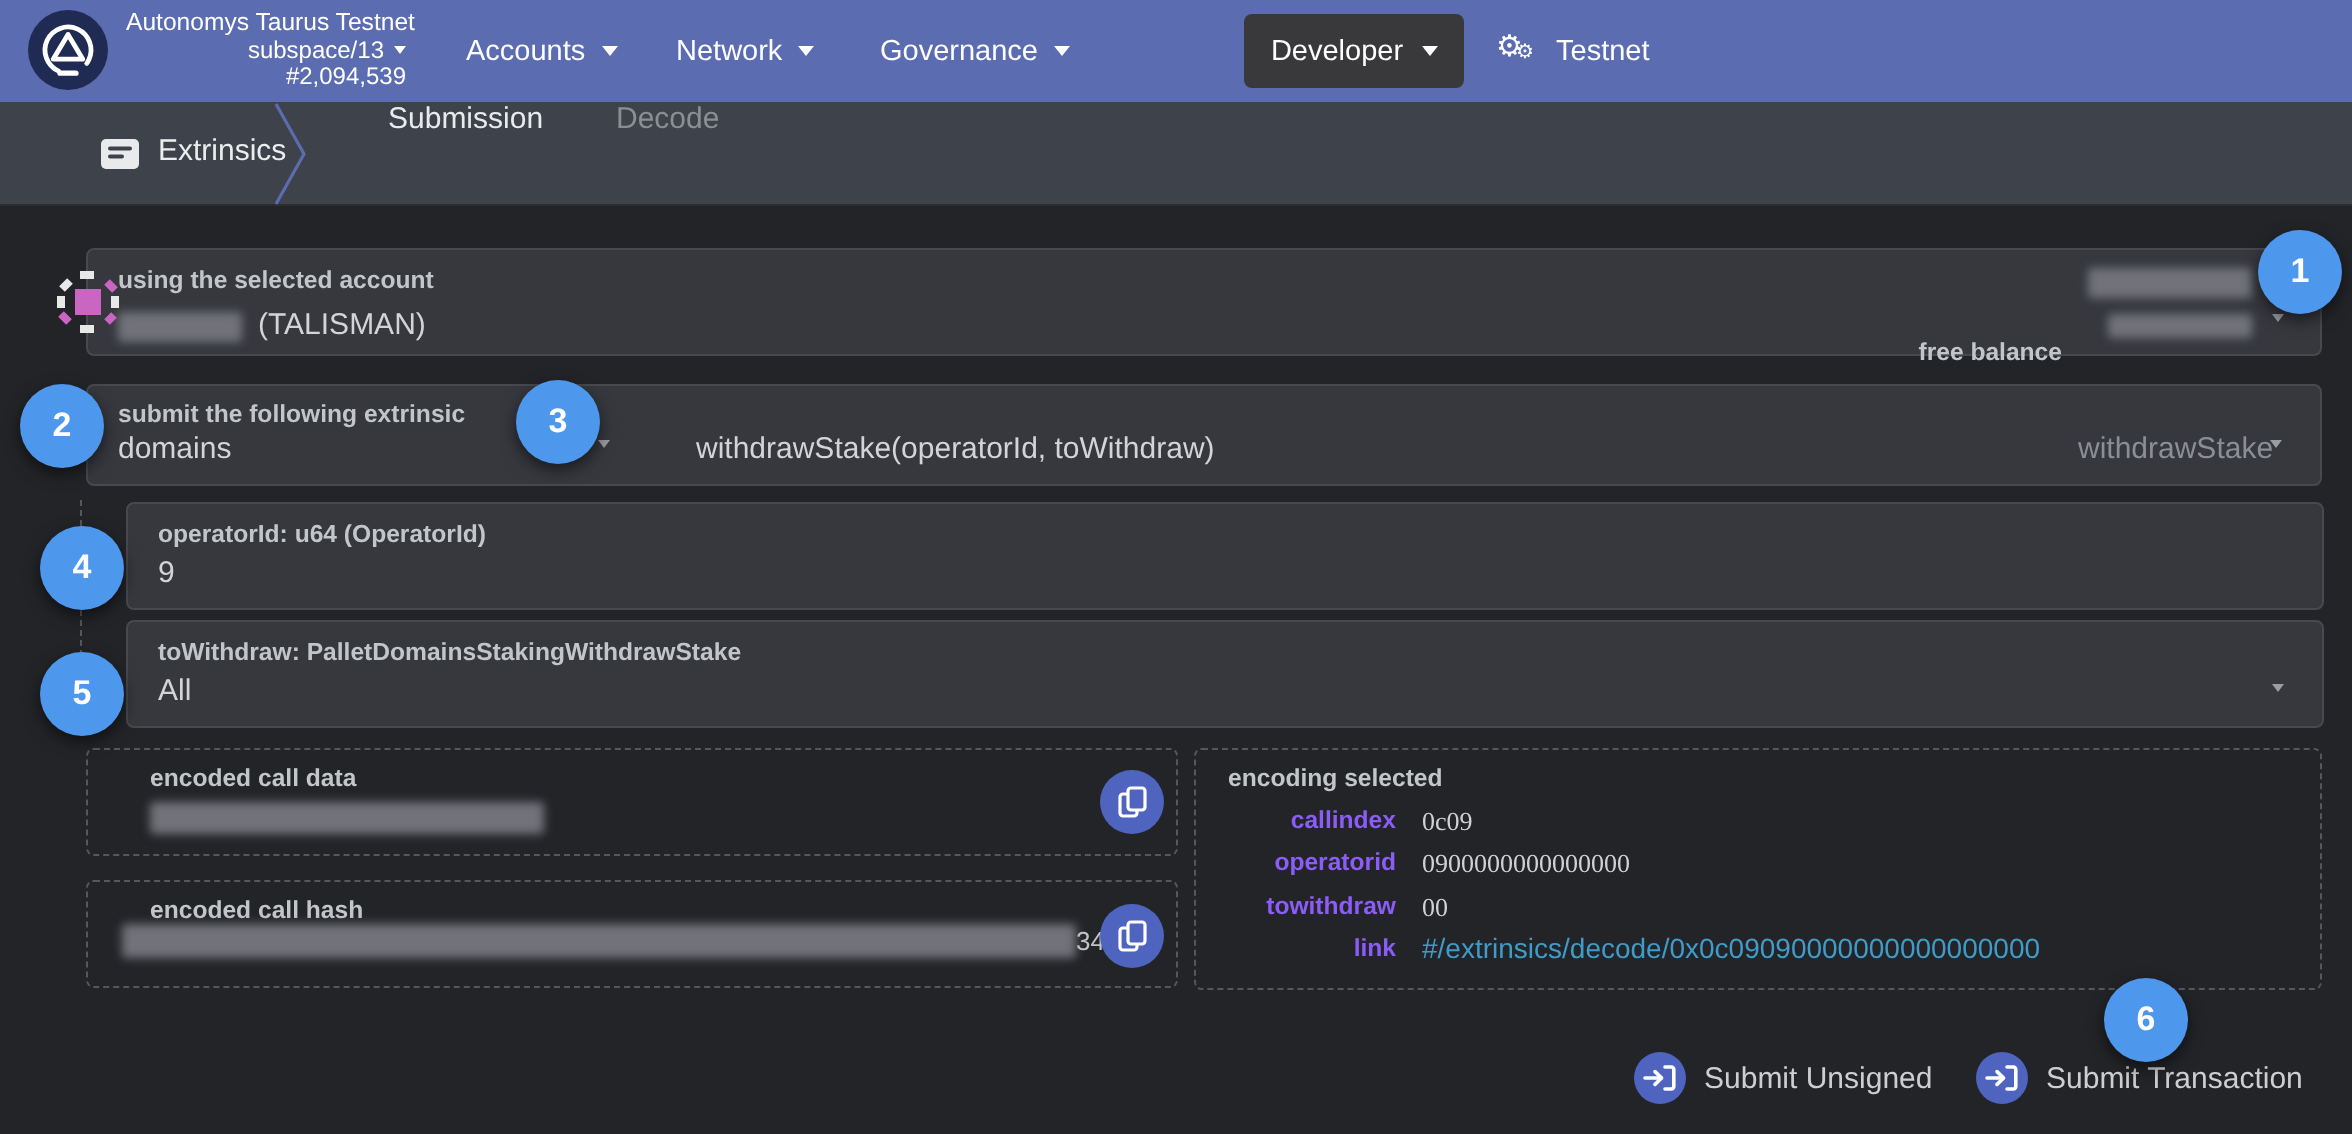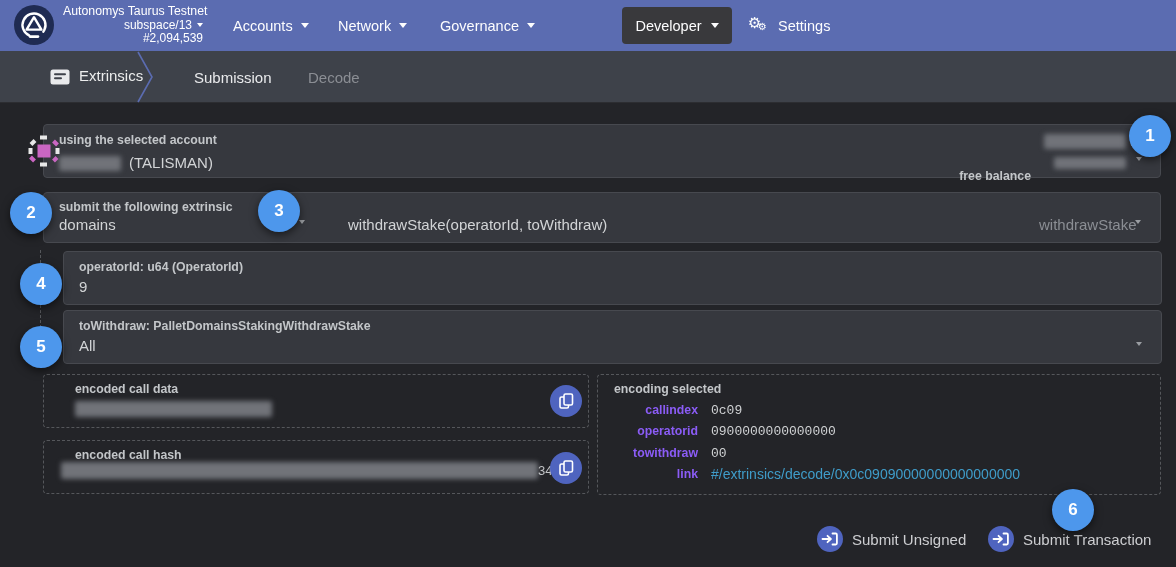--- a/index.html
+++ b/index.html
@@ -22,38 +22,38 @@
   .caret.sm{border-left-width:3.5px;border-right-width:3.5px;border-top-width:4.5px;}
   .gears{position:relative;width:22px;height:22px;font-family:"DejaVu Sans",sans-serif;color:#fff;}
   .gear-big{position:absolute;left:0;top:-1px;font-size:15px;}
   .gear-small{position:absolute;left:10px;top:6px;font-size:10px;}
   
   .tabbar{position:absolute;left:0;top:51px;width:1176px;height:52px;background:#3e424a;
     border-bottom:1px solid #2c2d31;box-sizing:border-box;}
   .section-icon{position:absolute;left:50px;top:16px;width:20px;height:20px;}
   .section-label{position:absolute;left:79px;top:16px;font-size:15px;color:#eceded;}
   .chev-divider{position:absolute;left:136px;top:0;height:52px;width:20px;}
-  .tab{position:absolute;top:0;height:52px;display:flex;align-items:center;font-size:15px;cursor:pointer;}
+  .tab{position:absolute;top:0;height:52px;display:flex;align-items:flex-start;font-size:15px;cursor:pointer;}
   .tab-sub{left:194px;color:#e9eaec;}
   .tab-dec{left:308px;color:#8b8e94;}
   .tab-underline{position:absolute;left:206px;top:99px;width:48px;height:3px;background:#5b6cb1;border-radius:2px;}
   
   .card{position:absolute;background:#36383e;border:1px solid #47494f;border-radius:4px;box-sizing:border-box;}
   .flabel{position:absolute;font-size:12.3px;font-weight:bold;color:#c3c6c9;white-space:nowrap;}
   .fvalue{position:absolute;font-size:15px;color:#d2d4d6;white-space:nowrap;}
   .muted{color:#8b8e94;}
   .redacted{position:absolute;background:#717379;border-radius:2px;filter:blur(2.5px);}
   .identicon{position:absolute;left:26px;top:133px;width:36px;height:36px;z-index:3;}
   .gcaret{position:absolute;color:#9a9da2;}
   
   .dashed{position:absolute;border:1px dashed #55575b;border-radius:4px;box-sizing:border-box;}
   .copy-btn{position:absolute;width:32px;height:32px;border-radius:50%;background:#4f64bf;
     display:flex;align-items:center;justify-content:center;cursor:pointer;z-index:2;}
   .ed-key{position:absolute;left:0;width:100px;text-align:right;font-size:12.3px;font-weight:bold;color:#8b5cf6;}
-  .ed-val{position:absolute;left:113px;font-family:Liberation Mono, monospace;font-size:13px;color:#cfd1d3;white-space:nowrap;}
+  .ed-val{position:absolute;left:113px;font-family:Liberation Serif, serif;font-size:13px;color:#cfd1d3;white-space:nowrap;}
   .ed-link{font-family:"Liberation Sans",sans-serif;font-size:14px;color:#3f9cc9;cursor:pointer;}
   
   .action-btn{position:absolute;top:525px;height:28px;display:flex;align-items:center;gap:9px;
     font-size:15px;color:#cdced1;cursor:pointer;white-space:nowrap;}
   
   .ann{position:absolute;width:42px;height:42px;border-radius:50%;background:#4d97ec;color:#fff;
     font-weight:bold;font-size:17px;display:flex;align-items:center;justify-content:center;
     box-shadow:0 3px 8px rgba(0,0,0,.55);z-index:20;}
   .guide{position:absolute;left:40px;top:250px;height:118px;width:0;border-left:1px dashed #55575b;}
 </style>
@@ -91,21 +91,21 @@
     </div>
     <div class="nav-dev">
       <span>Developer</span>
       <span class="caret"></span>
     </div>
     <div class="nav-item" style="left:748px;">
       <span class="gears">
         <span class="gear-big">⚙</span>
           <span class="gear-small">⚙</span>
       </span>
-      <span>Settings</span>
+      <span>Testnet</span>
     </div>
   </div>
 
   <div class="tabbar">
     <svg class="section-icon" viewBox="0 0 20 20">
       <rect x="0.5" y="2.5" width="19" height="15" rx="2.5" fill="#e9eaec"></rect>
       <rect x="4" y="6.2" width="12" height="2" rx="1" fill="#3e424a"></rect>
       <rect x="4" y="10.2" width="8" height="2" rx="1" fill="#3e424a"></rect>
     </svg>
     <span class="section-label">Extrinsics</span>

